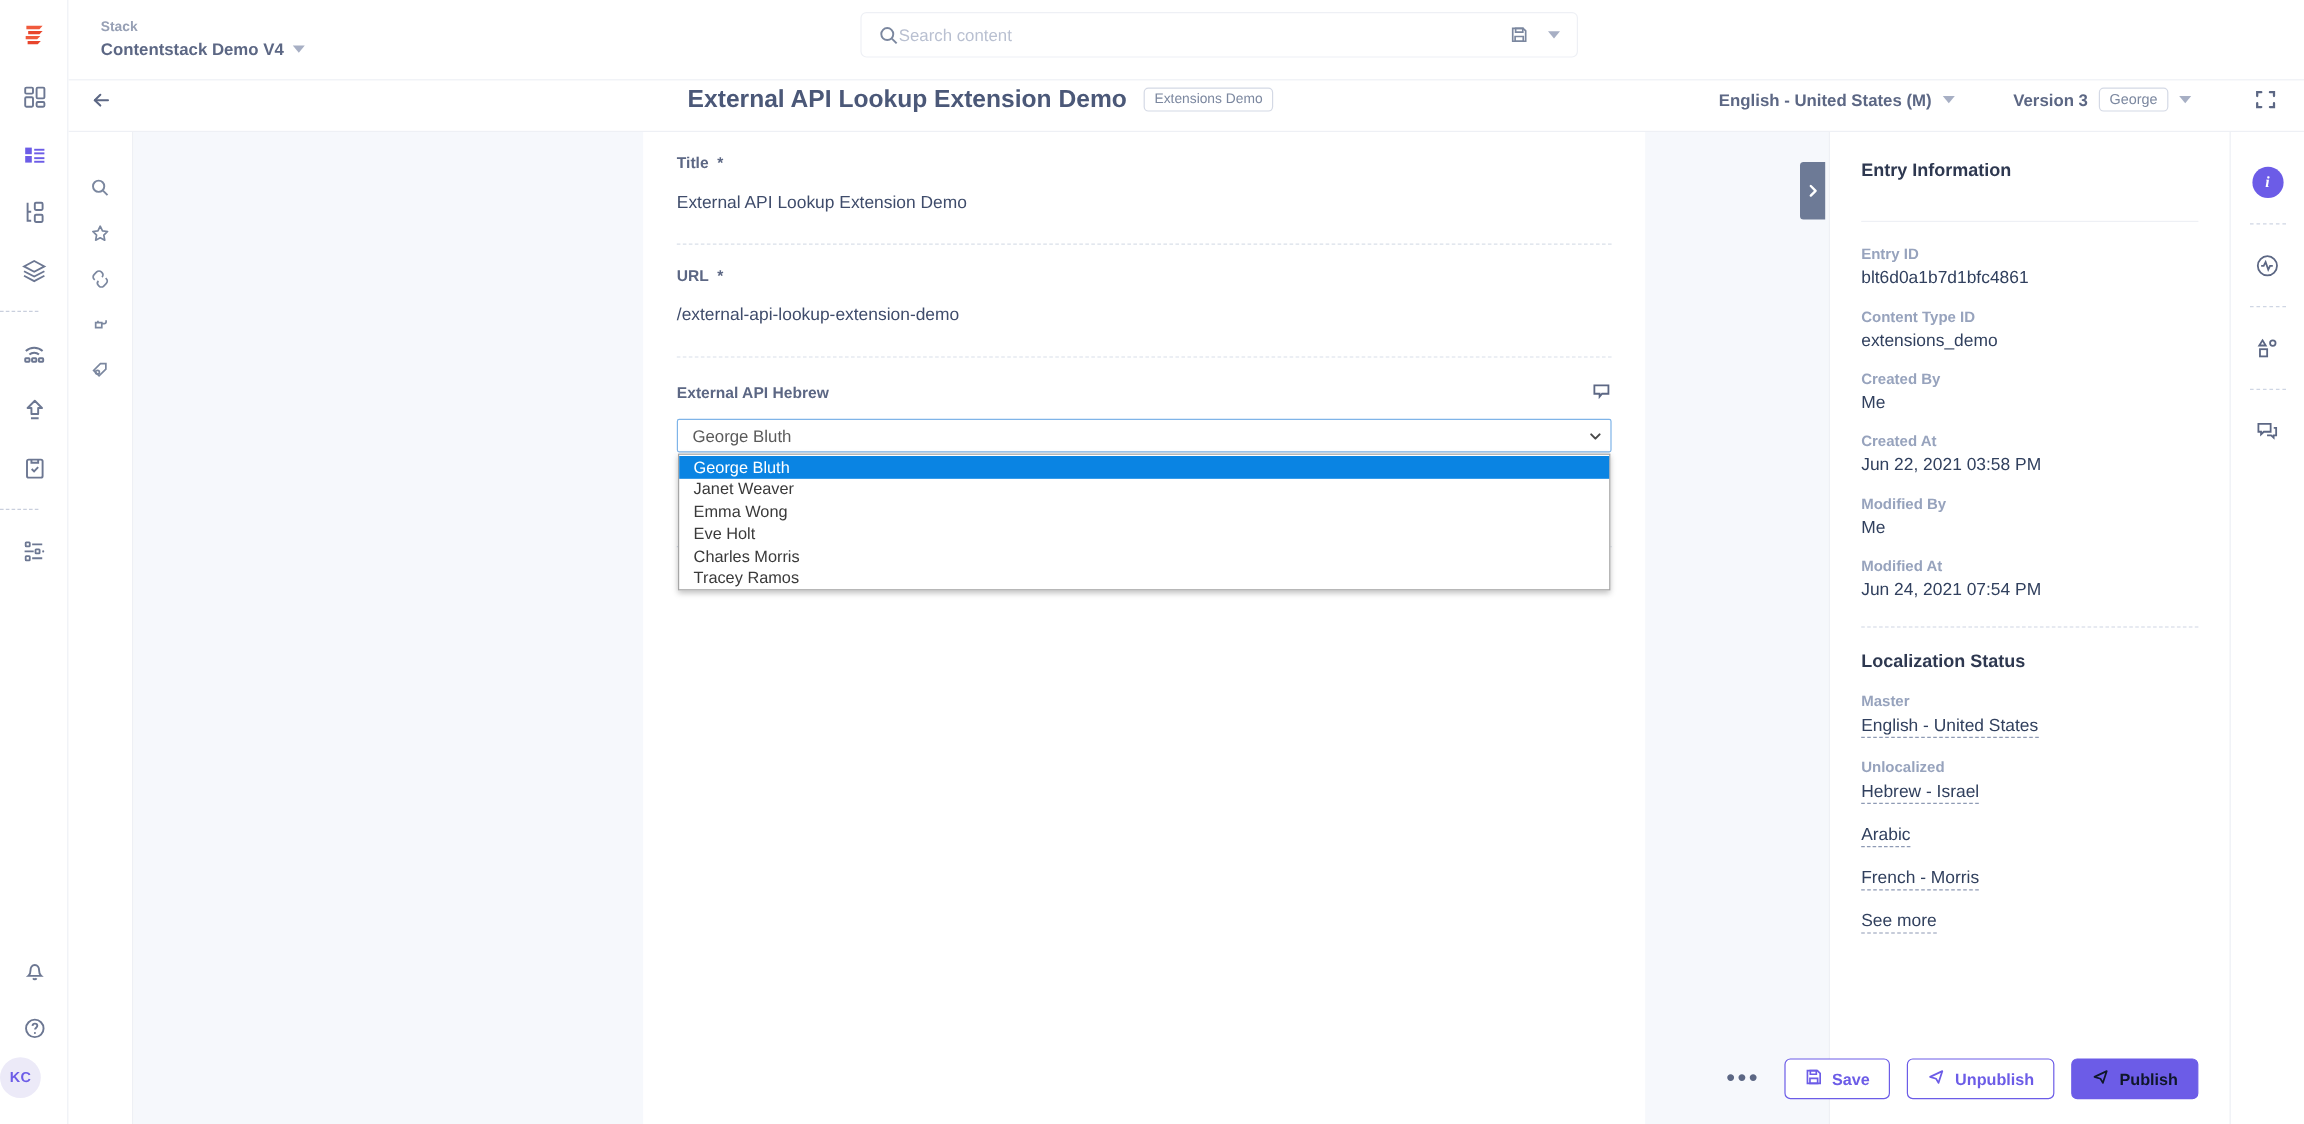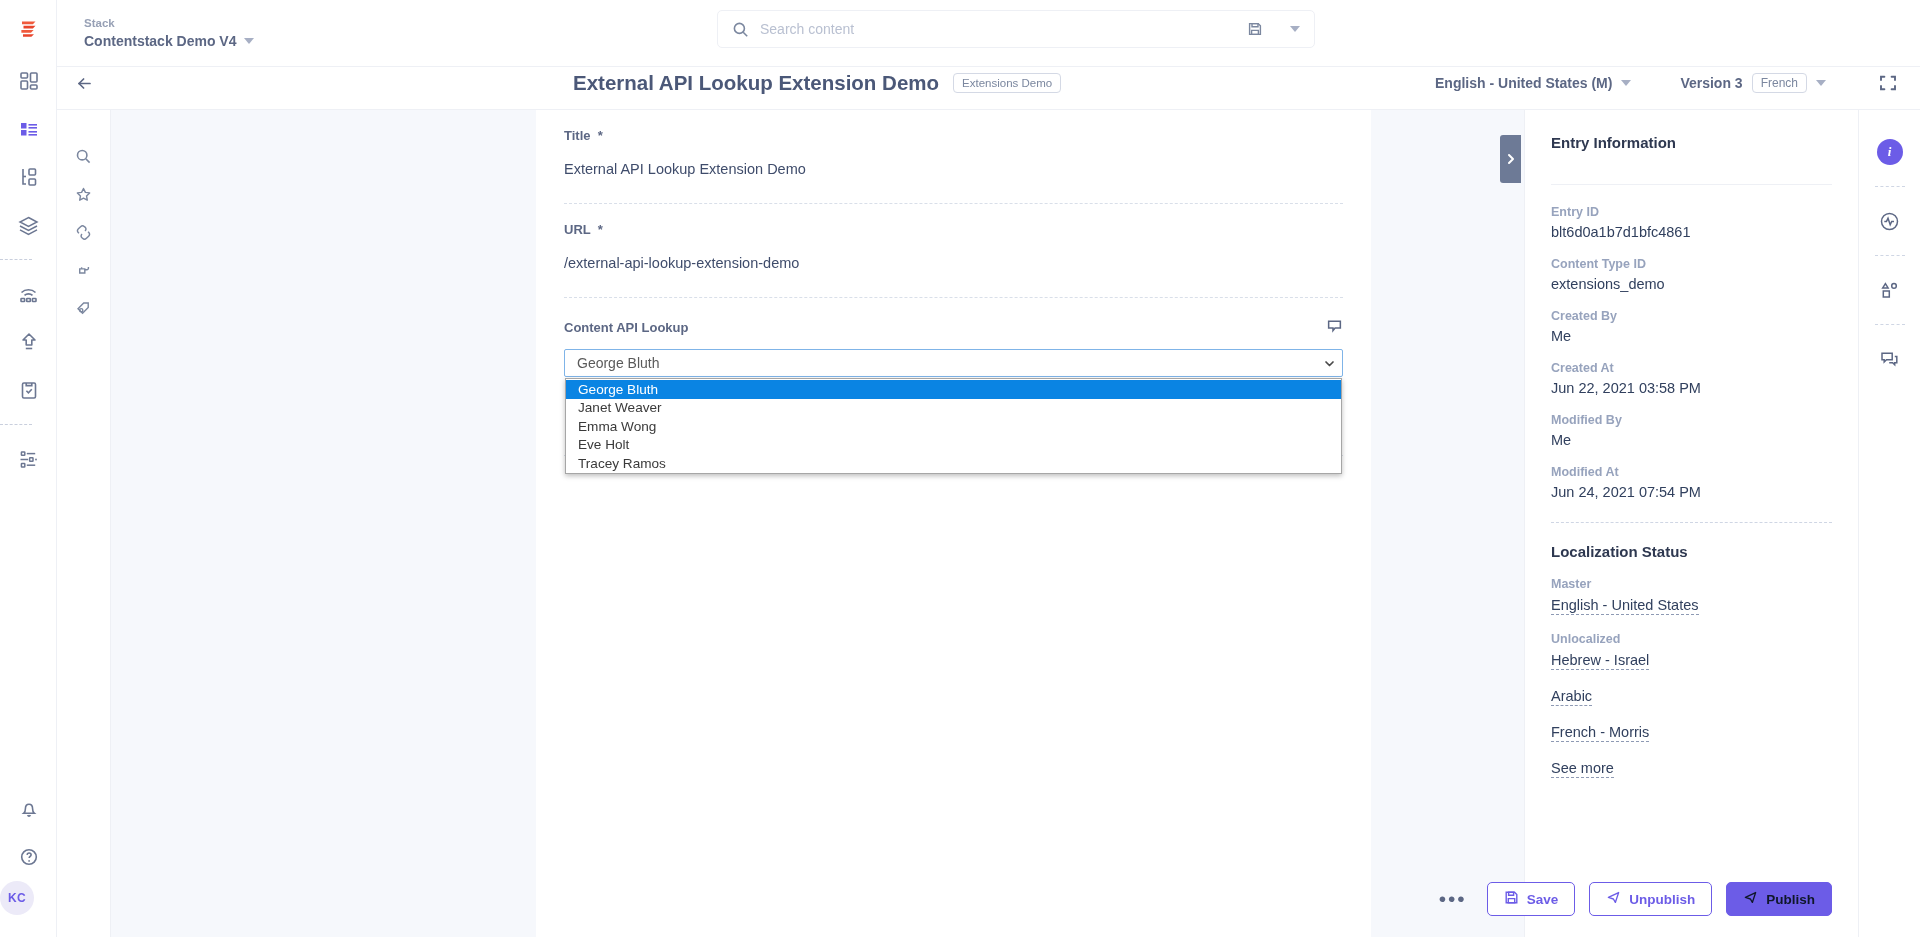--- a/index.html
+++ b/index.html
@@ -49,21 +49,21 @@
     font-size: 14px; color: #5c6784; font-weight: bold;
     display: flex; align-items: center; gap: 8px; margin-top: 2px; cursor: pointer;
   }
   .caret-dn {
     width: 0; height: 0; border-left: 5px solid transparent; border-right: 5px solid transparent;
     border-top: 6px solid #a7afc4;
   }
   .searchwrap {
     position: absolute; left: 660px; top: 10px; width: 598px; height: 38px;
     border: 1px solid #eef0f5; border-radius: 5px; background: #fff;
-    display: flex; align-items: center; padding: 0 14px; gap: 11px; cursor: text;
+    display: flex; align-items: center; padding: 0 14px; cursor: text;
   }
   .search-ph { font-size: 14px; color: #b9c0d1; flex: 1; }
   .sb-icon { color: #7b879f; display: flex; align-items: center; }
   .sb-caret {
     width: 0; height: 0; border-left: 5px solid transparent; border-right: 5px solid transparent;
     border-top: 6px solid #a7afc4; margin-left: 16px;
   }
 
   
   .entryhead {
@@ -372,21 +372,21 @@
     </div>
 
     <div class="head-right">
       <div class="locale-sel">
         <span>English - United States (M)</span>
         <span class="caret-dn"></span>
       </div>
 
       <div class="version-sel">
         <span>Version 3</span>
-        <span class="pill-latest">French</span>
+        <span class="pill-latest">George</span>
         <span class="caret-dn"></span>
       </div>
 
       <div class="fullscreen-btn">
         <svg width="20" height="20" viewBox="0 0 20 20" fill="none" stroke="currentColor" stroke-width="1.9" stroke-linecap="round">
           <path d="M3 7V3.8h3.4"></path>
             <path d="M17 7V3.8h-3.4"></path>
           <path d="M3 13v3.2h3.4"></path>
             <path d="M17 13v3.2h-3.4"></path>
         </svg>
@@ -447,41 +447,42 @@
           <span>URL</span>
           <span class="req">&nbsp;*</span>
         </div>
         <div class="field-value">/external-api-lookup-extension-demo</div>
       </div>
     </div>
 
     <div class="field" style="position:relative;">
       <div class="field-inner" style="padding-top:22px; padding-bottom:78px;">
         <div class="lookup-head">
-          <div class="field-label" style="margin-bottom:6px;">Content API Lookup</div>
+          <div class="field-label" style="margin-bottom:6px;">External API Hebrew</div>
           <div class="comment-icon">
             <svg width="17" height="17" viewBox="0 0 18 18" fill="none" stroke="currentColor" stroke-width="1.6">
               <path d="M2.8 3.4h12.4v7.3H9.6L7.4 13.4v-2.7H2.8z"></path>
             </svg>
           </div>
         </div>
 
         <div class="nselect">
           <span class="val">George Bluth</span>
           <span class="arrow">
             <svg width="13" height="13" viewBox="0 0 13 13" fill="none" stroke="currentColor" stroke-width="1.7" stroke-linecap="round" stroke-linejoin="round">
               <path d="M3 5l3.5 3.5L10 5"></path>
             </svg>
           </span>
 
           <div class="dropdown">
             <div class="dd-item sel">George Bluth</div>
             <div class="dd-item">Janet Weaver</div>
             <div class="dd-item">Emma Wong</div>
             <div class="dd-item">Eve Holt</div>
+            <div class="dd-item">Charles Morris</div>
             <div class="dd-item">Tracey Ramos</div>
           </div>
         </div>
       </div>
     </div>
   </div>
 
   <div class="collapse-tab">
     <svg width="12" height="12" viewBox="0 0 12 12" fill="none" stroke="currentColor" stroke-width="2" stroke-linecap="round" stroke-linejoin="round">
       <path d="M4 2l4 4-4 4"></path>

